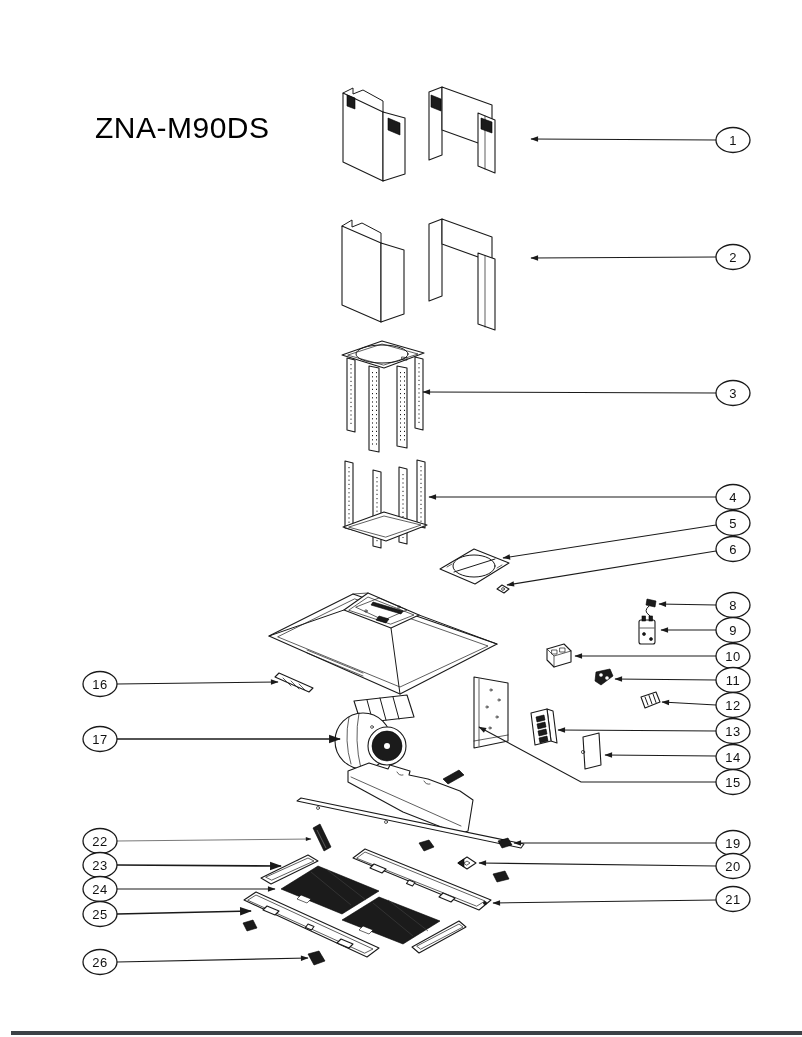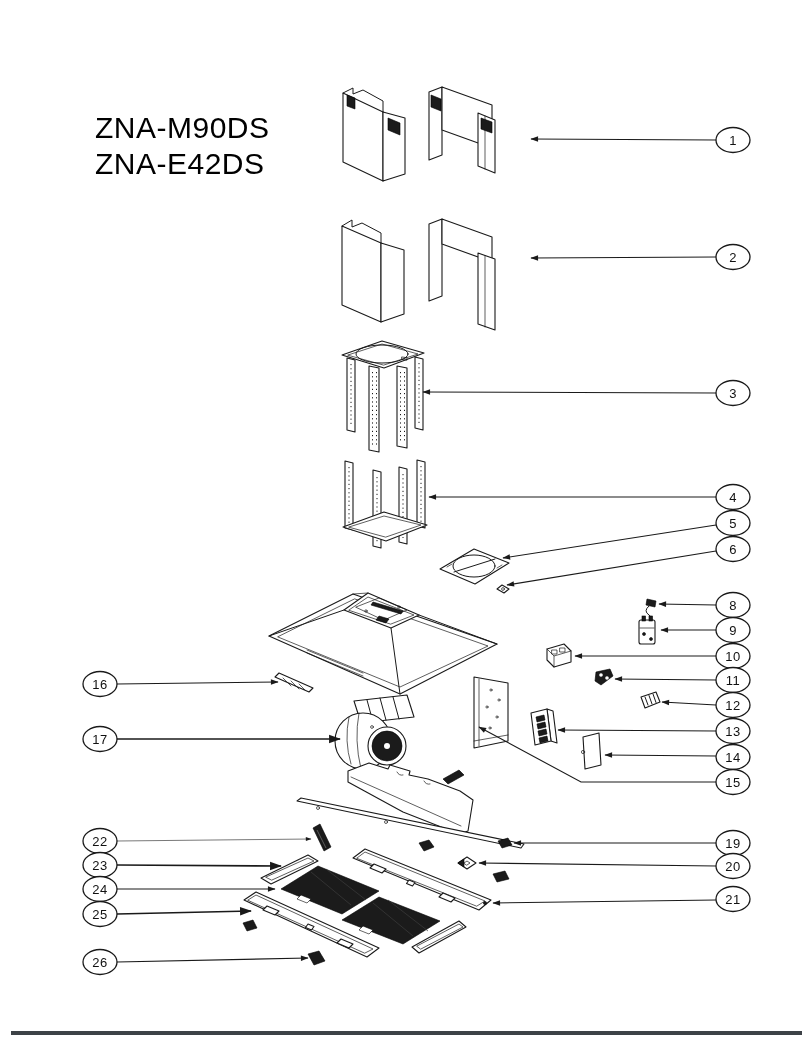--- a/index.html
+++ b/index.html
@@ -31,21 +31,20 @@
     position:absolute; left:0; top:1031px; width:802px; height:4px; background:var(--rule);
   }
 </style>
 </head>
 <body>
 
 <div id="page">
 
   <div id="title">
     <div>ZNA-M90DS</div>
-    <div>ZNA-E42DS</div>
   </div>
 
   <svg id="diagram" width="802" height="1037" viewBox="0 0 802 1037">
     <defs>
       <marker id="arrow" viewBox="0 0 10 10" refX="9.2" refY="5" markerWidth="9" markerHeight="7" orient="auto-start-reverse">
         <path d="M0,1.4 L10,5 L0,8.6 z" fill="#1a1a1a"></path>
       </marker>
     </defs>
 
     <g>

